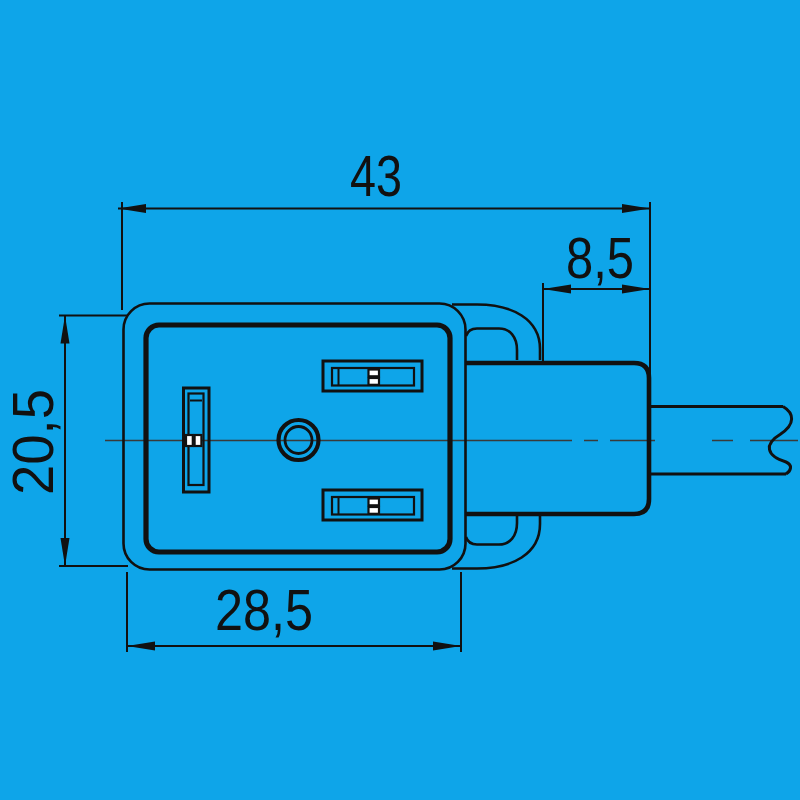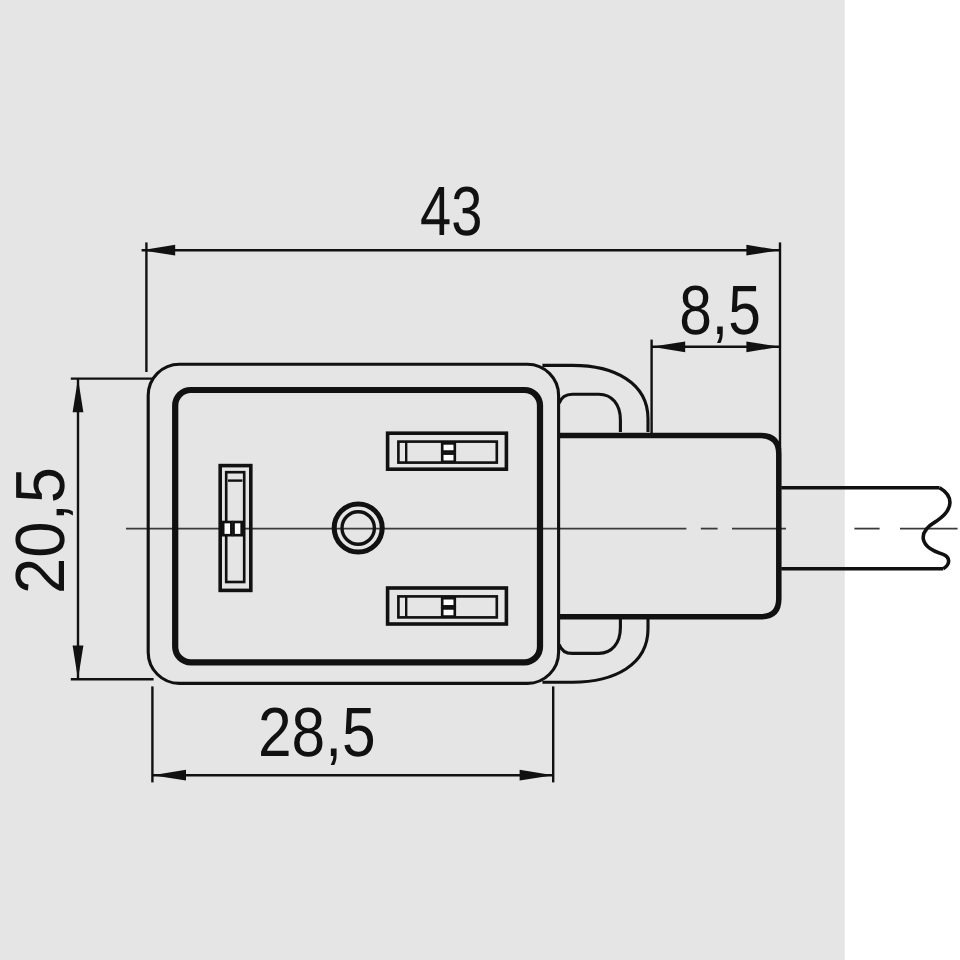--- a/index.html
+++ b/index.html
@@ -5,23 +5,23 @@
   html, body {
     margin: 0;
     padding: 0;
     width: 800px;
     height: 800px;
     background: #ffffff;
     font-family: "Liberation Sans", sans-serif;
   }
   #canvas {
     position: relative;
-    width: 704px;
+    width: 800px;
     height: 800px;
-    background: #e5e5e5;
+    background: #0ea5e9;
   }
   svg { display: block; }
   .thin   { fill: none; stroke: #111; stroke-width: 2.6px; }
   .thick  { fill: none; stroke: #111; stroke-width: 5.2px; }
   .cthick { fill: none; stroke: #111; stroke-width: 3px; }
   .cthin  { fill: none; stroke: #111; stroke-width: 2.2px; }
   .cwhite { fill: #fff;  stroke: #111; stroke-width: 2.2px; }
   .dim    { fill: none; stroke: #111; stroke-width: 2px; }
   .arrow  { fill: #111; stroke: none; }
   .cline  { fill: none; stroke: #3a3a3a; stroke-width: 1.5px; }

